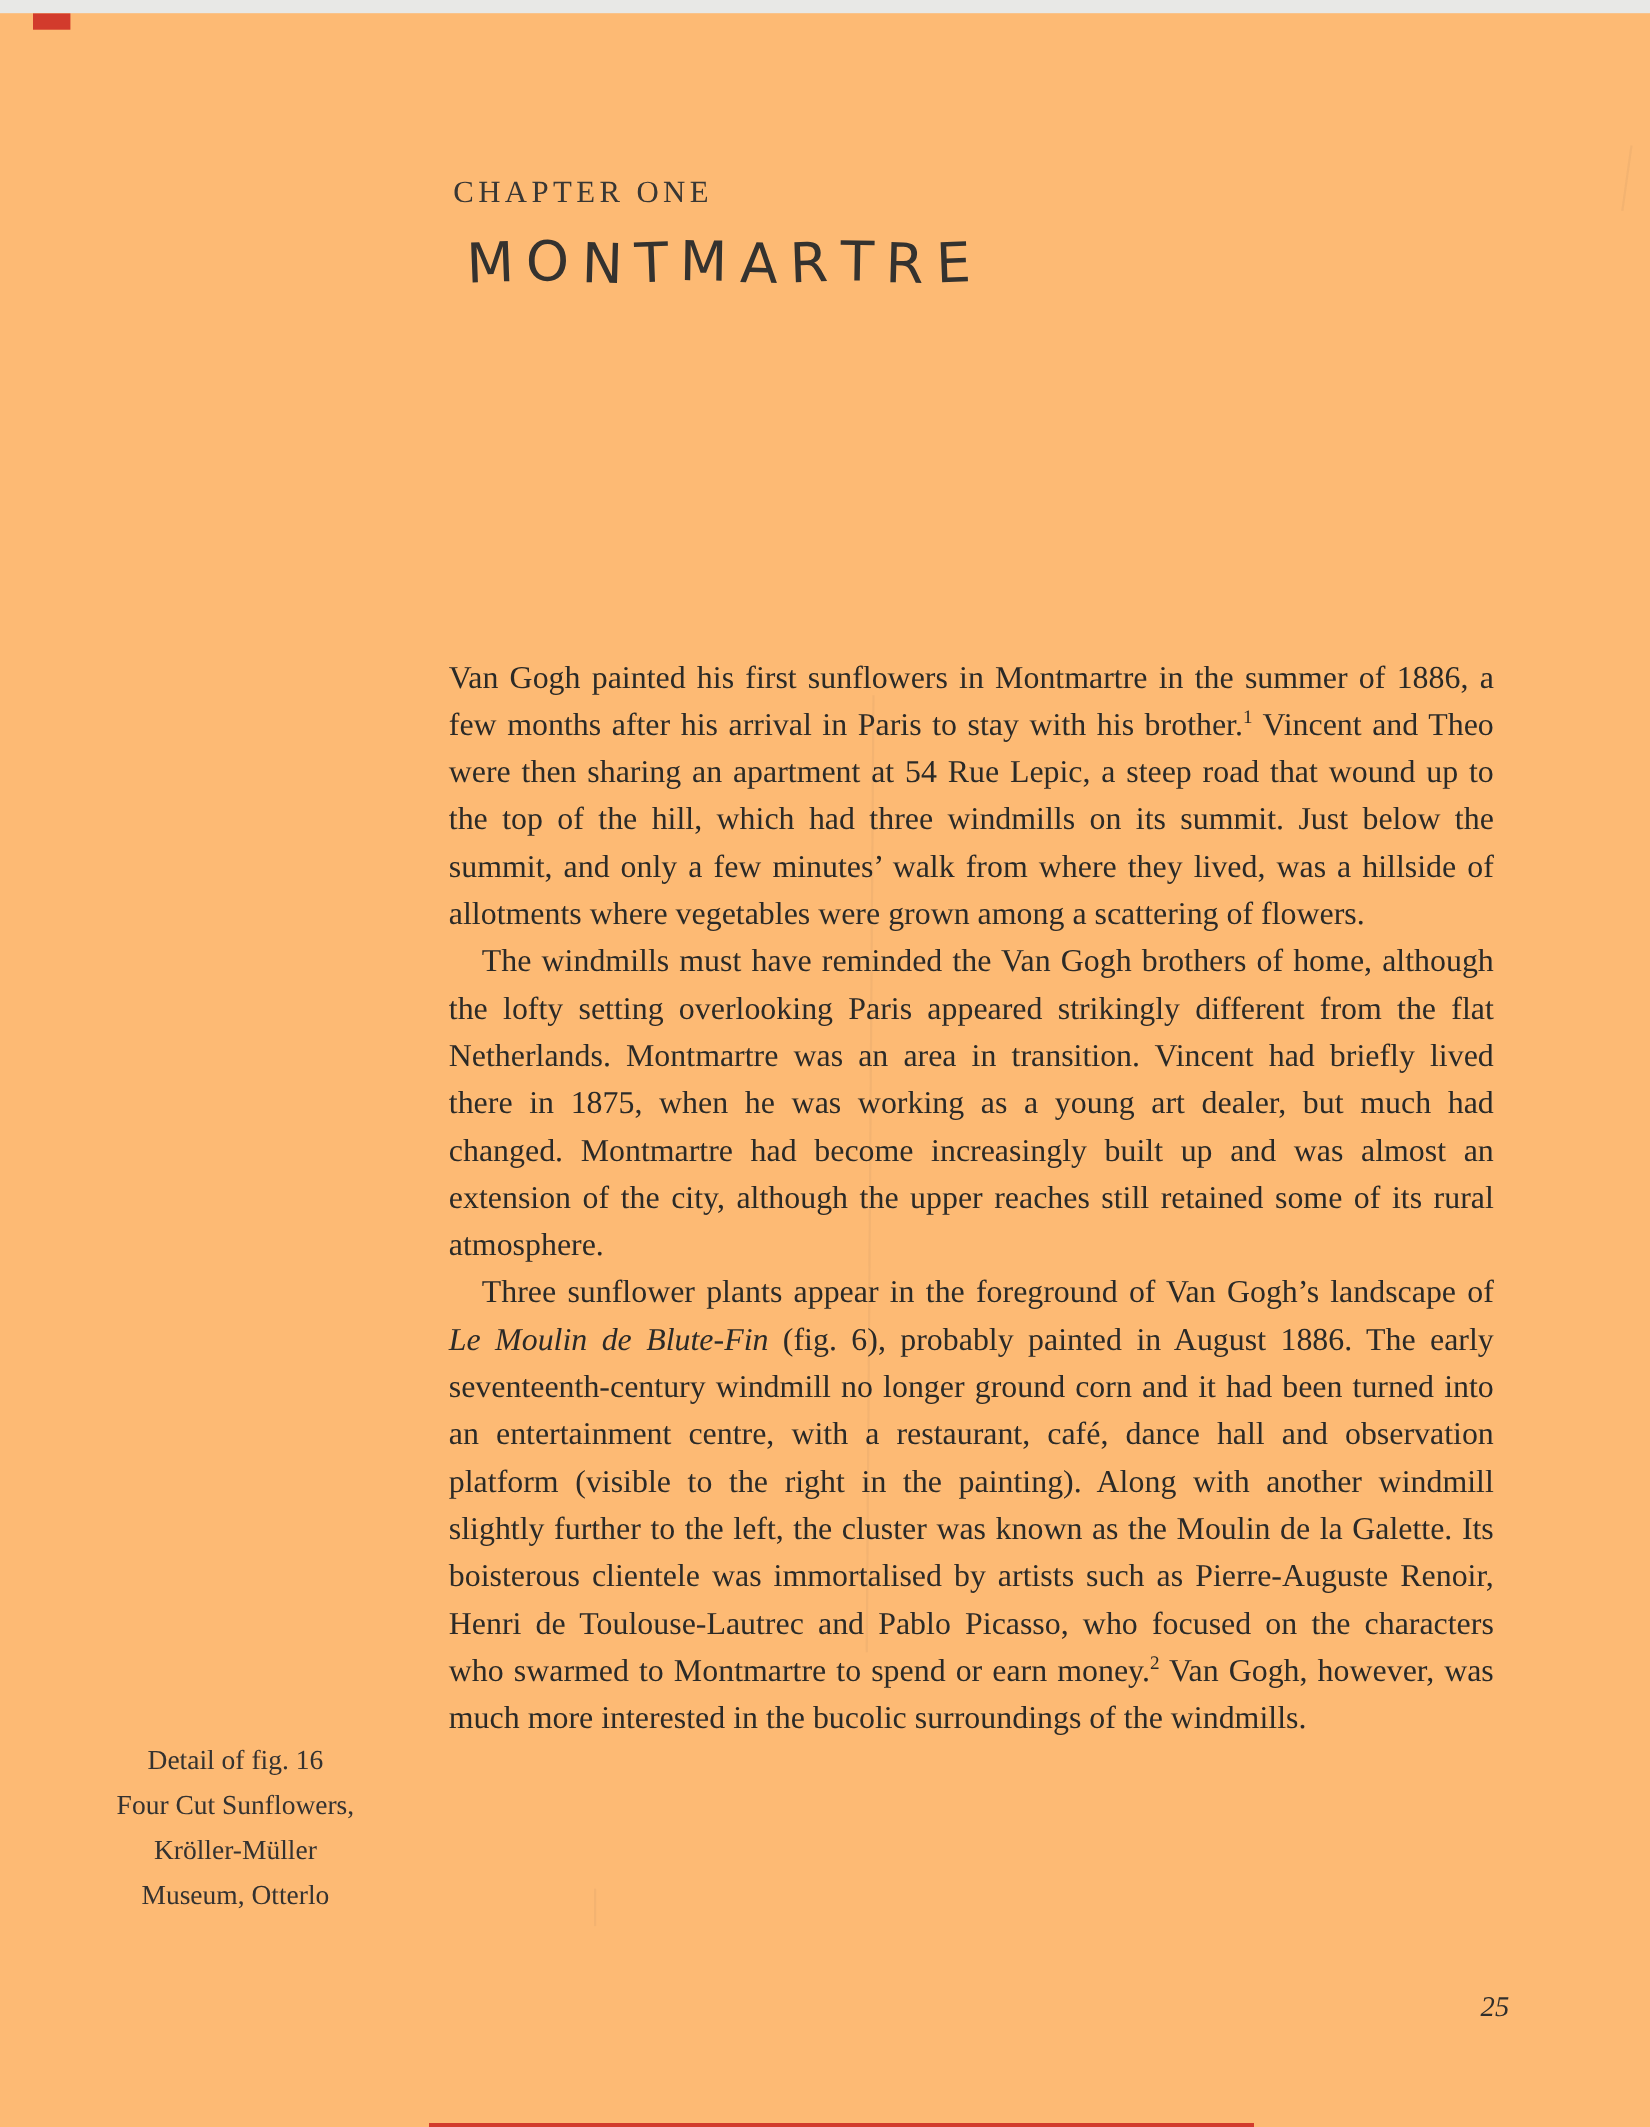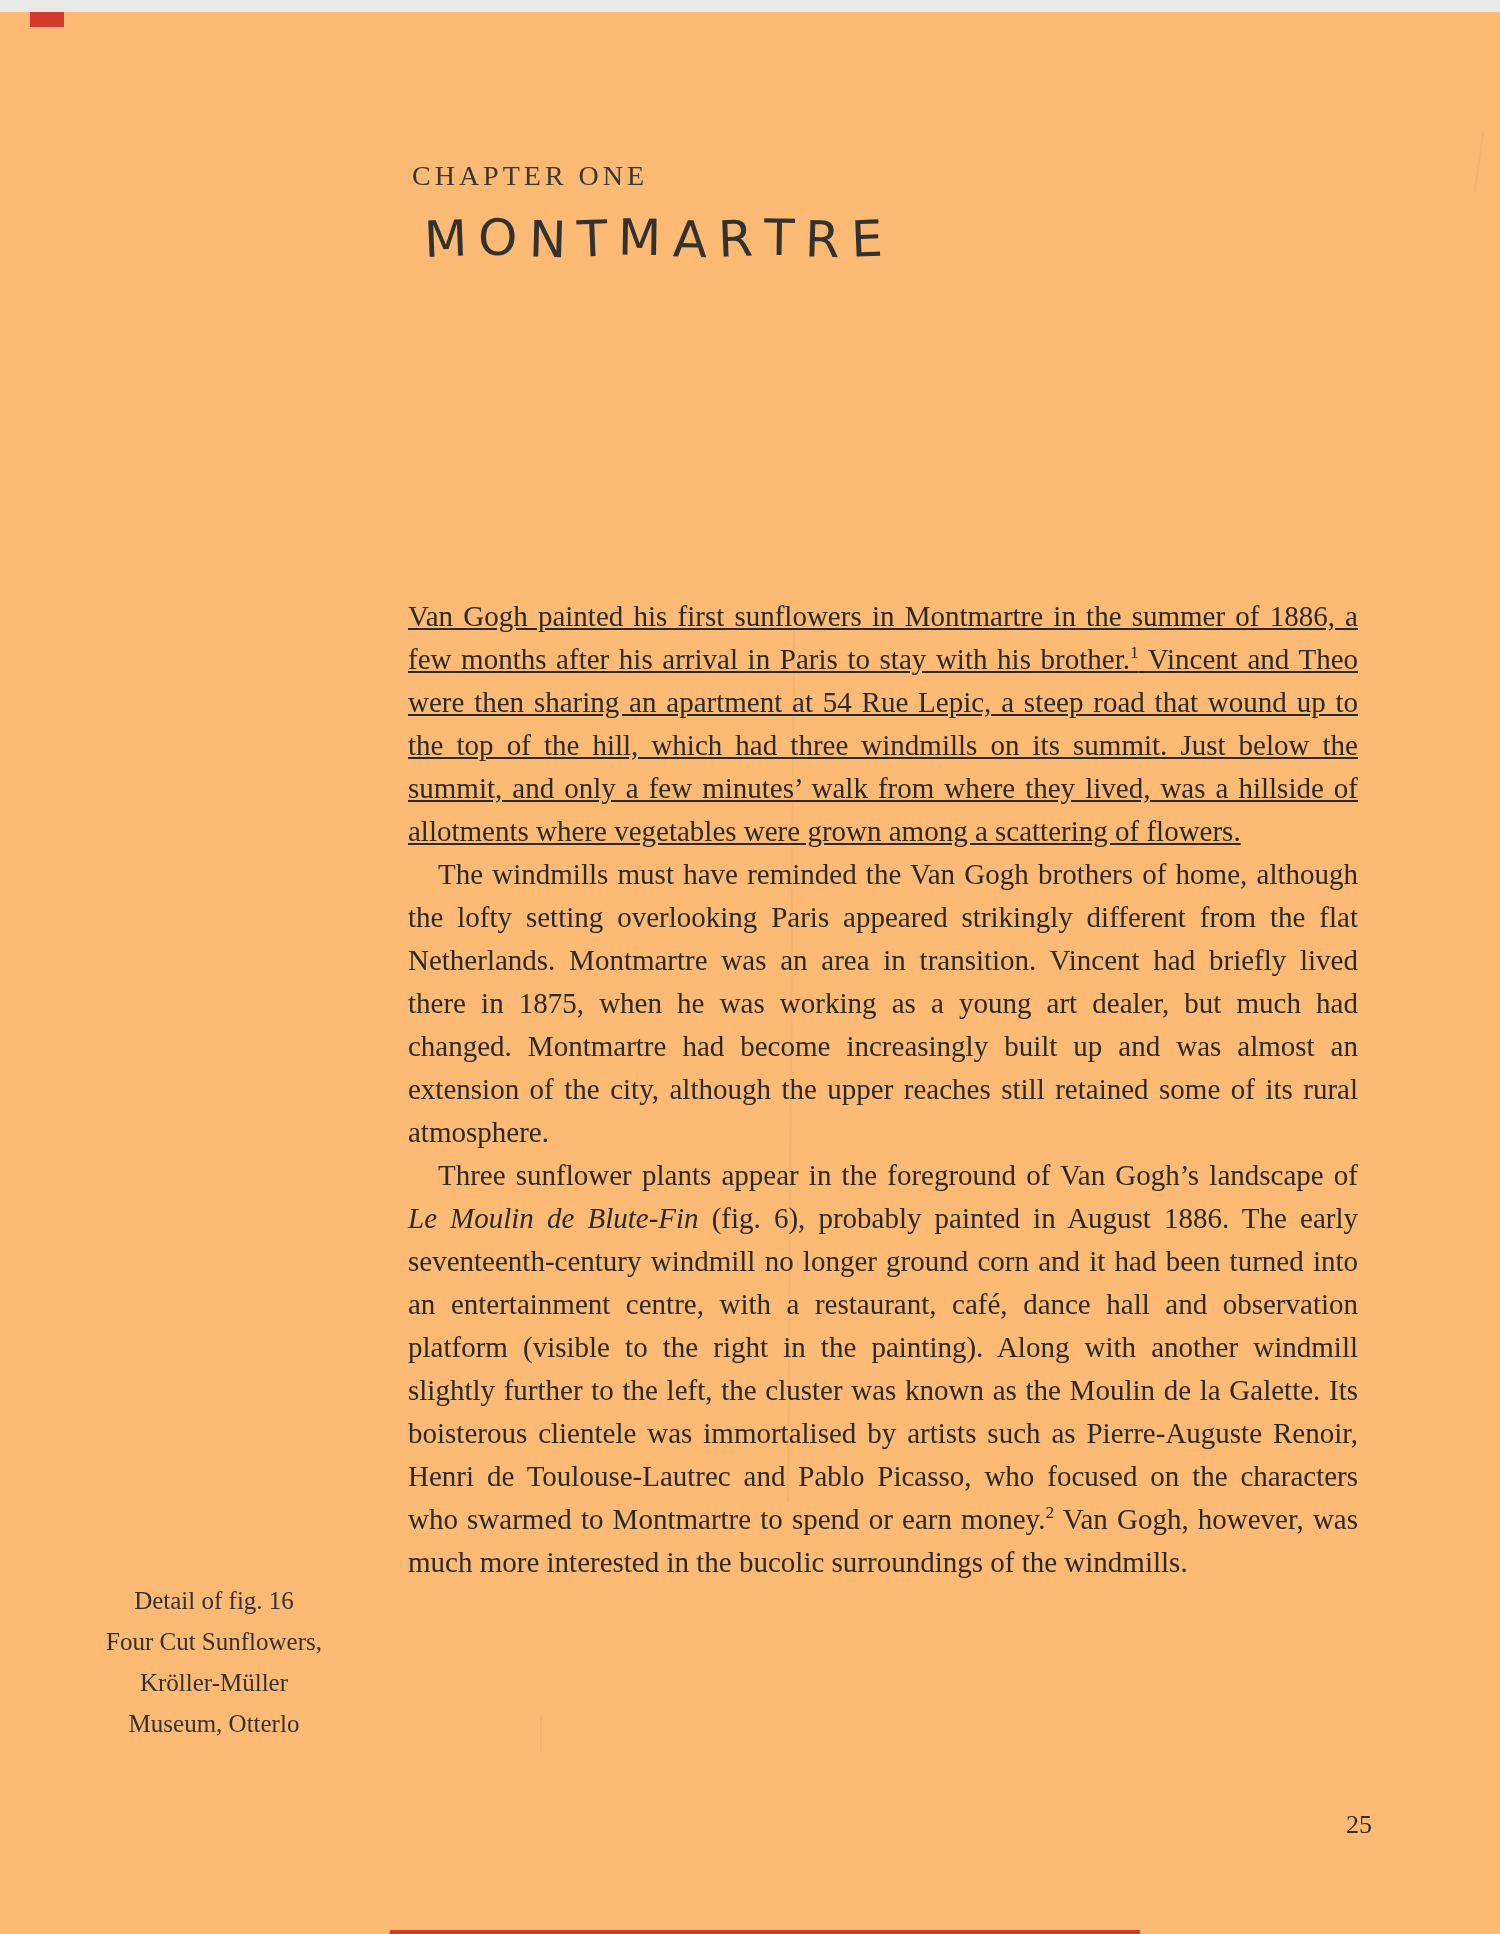--- a/index.html
+++ b/index.html
@@ -41,34 +41,34 @@
   .chapter-title span:nth-child(3n+1) { transform: rotate(-2.2deg); }
   .chapter-title span:nth-child(3n+2) { transform: rotate(0.9deg) translateY(-1px); }
 
   
   .body-text {
     position: absolute; left: 408px; top: 583px; width: 950px;
     font-size: 29px; line-height: 43px; text-align: justify;
     color: #2b2a27;
   }
   .body-text p { margin: 0; text-indent: 30px; }
-  .body-text p.no-indent { text-indent: 0; text-decoration: underline; }
+  .body-text p.no-indent { text-indent: 0; }
   .body-text sup { font-size: 0.6em; line-height: 0; }
 
   
   .caption {
     position: absolute; left: 106px; top: 1568px;
     font-size: 25px; line-height: 41px; color: #343230; text-align: center;
   }
   .caption .cap-line.italic { }
 
   
   .page-number {
     position: absolute; left: 1312px; top: 1798px; width: 60px;
-    font-size: 26px; text-align: right; color: #312f2c;
+    font-size: 26px; text-align: right; color: #312f2c; font-style: italic;
   }
 </style>
 </head>
 <body>
 
 <div class="page">
 
   <div class="red-mark top-left" style="background: rgb(210, 59, 44);"></div>
 
   <div class="crease c1"></div>

